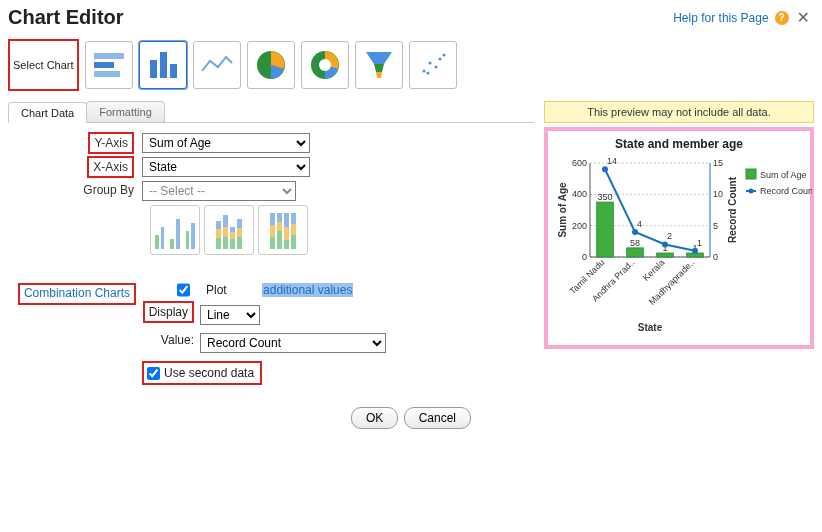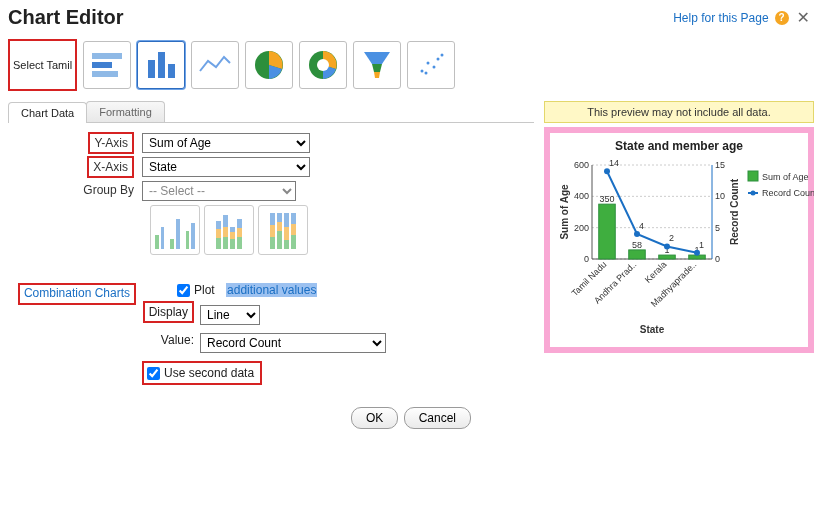--- a/index.html
+++ b/index.html
@@ -37,31 +37,31 @@
 
   .groupby-block { margin-left: 0; }
   .thumbs { display: flex; gap: 4px; margin-top: 4px; margin-left: 138px; }
   .thumb { width: 50px; height: 50px; border: 1px solid #ccc; border-radius: 3px; background:#fff; display:flex; align-items:flex-end; justify-content:center; padding:5px 4px; gap:2px; cursor:pointer; }
   .thumb .b { width:5px; }
 
   .comb-row { display:flex; align-items:flex-start; margin-top: 28px; }
   .comb-lbl { width:130px; text-align:right; padding-right:6px; color:#1a6fc4; line-height:1.15; }
   .comb-lbl .inner { display:inline-block; padding:2px 4px; }
   .comb-body { }
-  .plot-row { display:flex; align-items:center; gap:4px;padding-left:35px; }
+  .plot-row { display:flex; gap:16px;padding-left:35px; }
   .plot-link { color:#1a6fc4; background:#9cc1f0; padding:0 1px; }
 
   .sub-row { display:flex; align-items:flex-start; margin-top:8px; }
   .sub-lbl { width:58px; text-align:right; padding-right:6px; }
   .display-sel { width:60px; }
   .value-sel { width:186px; }
   .second-axis { margin-top:8px; padding:3px 6px 3px 3px; display:inline-flex; align-items:center; gap:4px; }
 
   .preview-notice { background: #fff8c6; border:1px solid #e3d76b; color:#333; text-align:center; font-size:11px; padding:4px; }
-  .preview-box { border:6px solid #f9a8d4; margin-top:4px; background:#fff; padding:6px 6px 10px 6px; }
+  .preview-box { border:4px solid #f9a8d4; margin-top:4px; background:#fff; padding:6px 6px 10px 6px; }
   .preview-title { text-align:center; font-weight:bold; font-size:12px; margin-bottom:4px; }
 
   .chart-wrap { position:relative; height:180px; }
   .chart-wrap svg { display:block; }
 
   .footer { text-align:center; padding: 8px 0 14px 0; border-top: 0; }
   .btn { border:1px solid #9a9a9a; background:linear-gradient(#fefefe,#eaeaea); border-radius:10px; padding:3px 14px; font-size:12px; cursor:pointer; margin:0 1px; }
 
   .axis-label { font-size:10px; fill:#333; }
   .tick-label { font-size:9px; fill:#333; }
@@ -73,21 +73,21 @@
 <div class="header">
   <div class="header-title">Chart Editor</div>
   <div class="header-right">
     <a href="#">Help for this Page</a>
     <span class="help-icon">?</span>
     <span class="close-x">✕</span>
   </div>
 </div>
 
 <div class="type-row">
-  <span class="redbox select-type-lbl">Select Tamil</span>
+  <span class="redbox select-type-lbl">Select Chart</span>
 
   <div class="type-btn">
     <svg width="34" height="28">
       <rect x="2" y="2" width="30" height="6" fill="#8fb9e6"></rect>
       <rect x="2" y="11" width="20" height="6" fill="#3f7fd1"></rect>
       <rect x="2" y="20" width="26" height="6" fill="#8fb9e6"></rect>
     </svg>
   </div>
   <div class="type-btn active redbox">
     <svg width="34" height="30">

